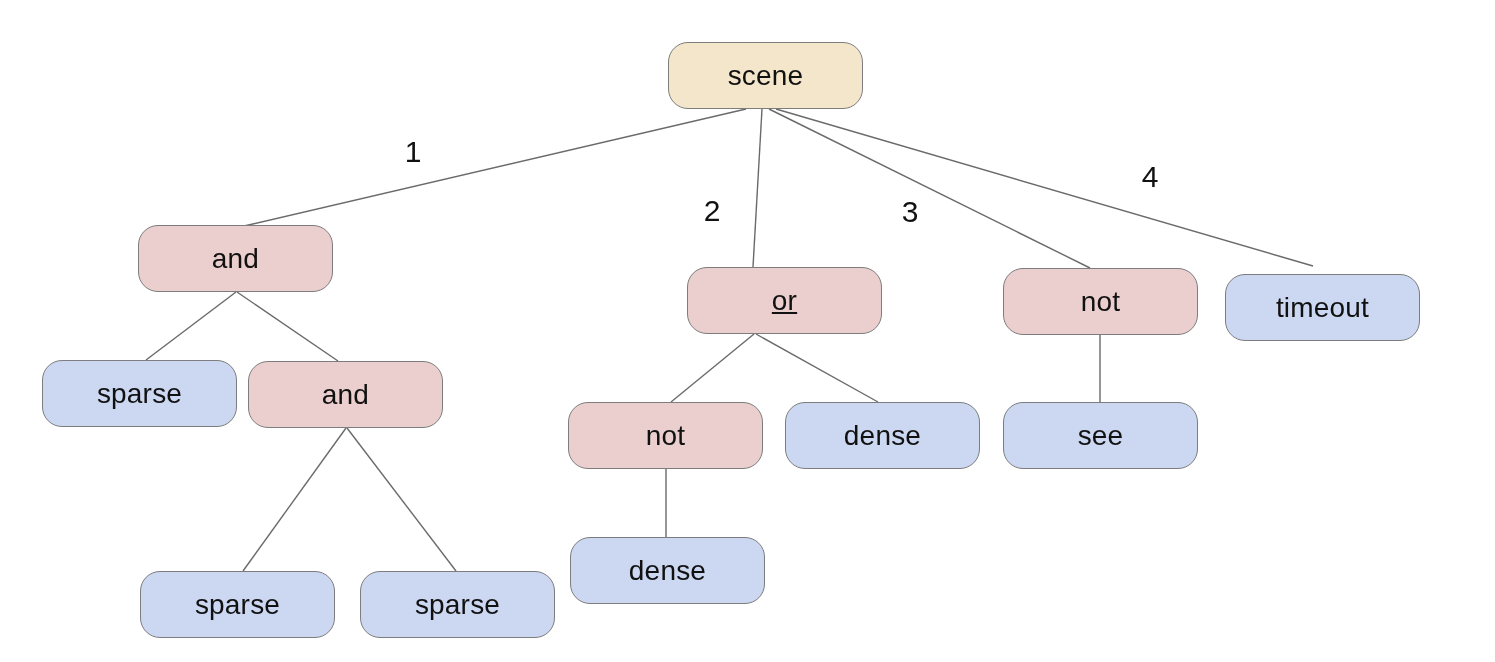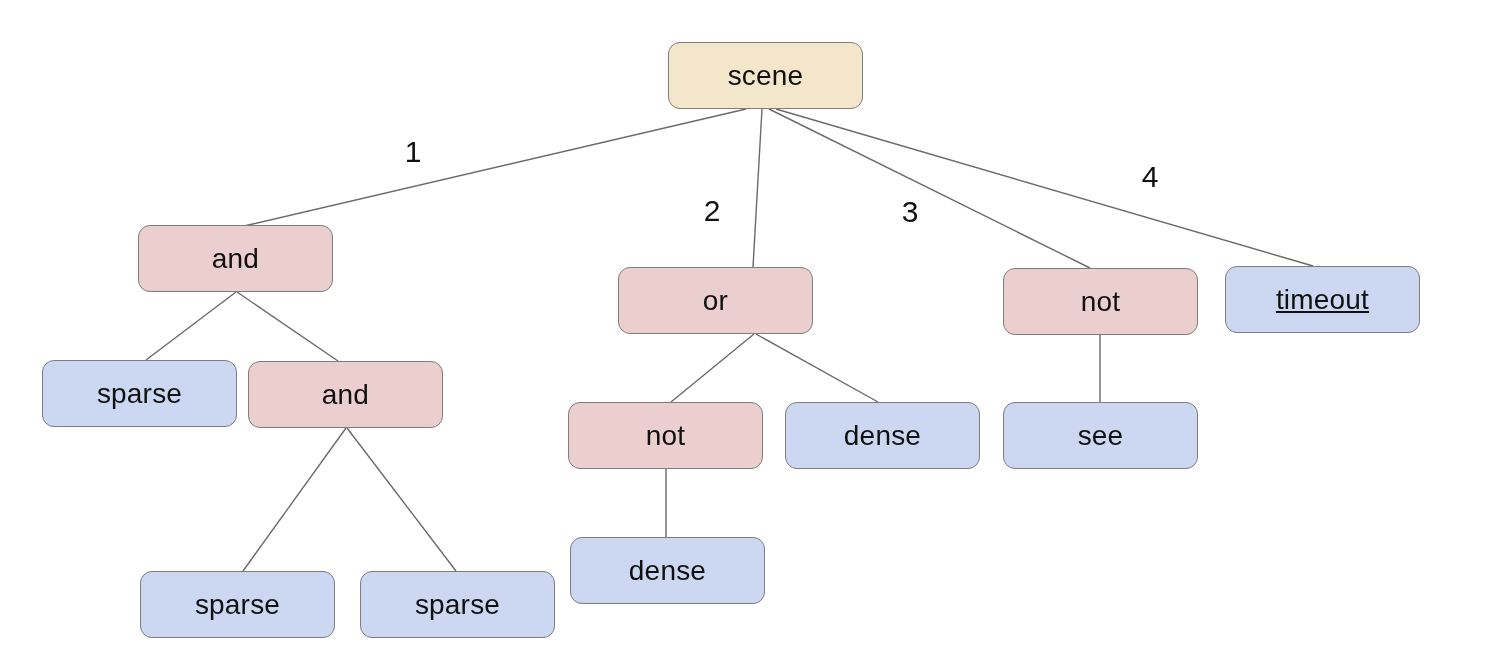--- a/index.html
+++ b/index.html
@@ -25,21 +25,21 @@
   .edges-svg line {
     stroke: #6a6a6a;
     stroke-width: 1.4;
   }
   .node {
     position: absolute;
     width: 195px;
     height: 67px;
     box-sizing: border-box;
     border: 1.6px solid #7d7d7d;
-    border-radius: 12px;
+    border-radius: 20px;
     display: flex;
     align-items: center;
     justify-content: center;
     font-size: 28px;
     color: #111111;
     letter-spacing: 0.2px;
   }
   .node.root     { background: #f4e6ca; }
   .node.operator { background: #eacfce; text-align: center; }
   .node.leaf     { background: #ccd7f1; }
@@ -67,25 +67,25 @@
     <line x1="754" y1="334" x2="671" y2="402"></line>
     <line x1="756" y1="334" x2="878" y2="402"></line>
     <line x1="666" y1="469" x2="666" y2="537"></line>
     <line x1="1100" y1="335" x2="1100" y2="402"></line>
   </svg>
 
   <div class="node root" style="left:668px; top:42px;">scene</div>
 
   <div class="node operator" style="left:138px; top:225px;">and</div>
 
-  <div class="node operator" style="left:618px; top:267px;">or</div>
+  <div class="node operator" style="left:687px; top:267px;text-decoration:underline;">or</div>
 
   <div class="node operator" style="left:1003px; top:268px;">not</div>
 
-  <div class="node leaf" style="left:1225px; top:266px;text-decoration:underline;">timeout</div>
+  <div class="node leaf" style="left:1225px; top:274px;">timeout</div>
 
   <div class="node leaf" style="left:42px; top:360px;">sparse</div>
 
   <div class="node operator" style="left:248px; top:361px;">and</div>
 
   <div class="node operator" style="left:568px; top:402px;">not</div>
 
   <div class="node leaf" style="left:785px; top:402px;">dense</div>
 
   <div class="node leaf" style="left:1003px; top:402px;">see</div>

